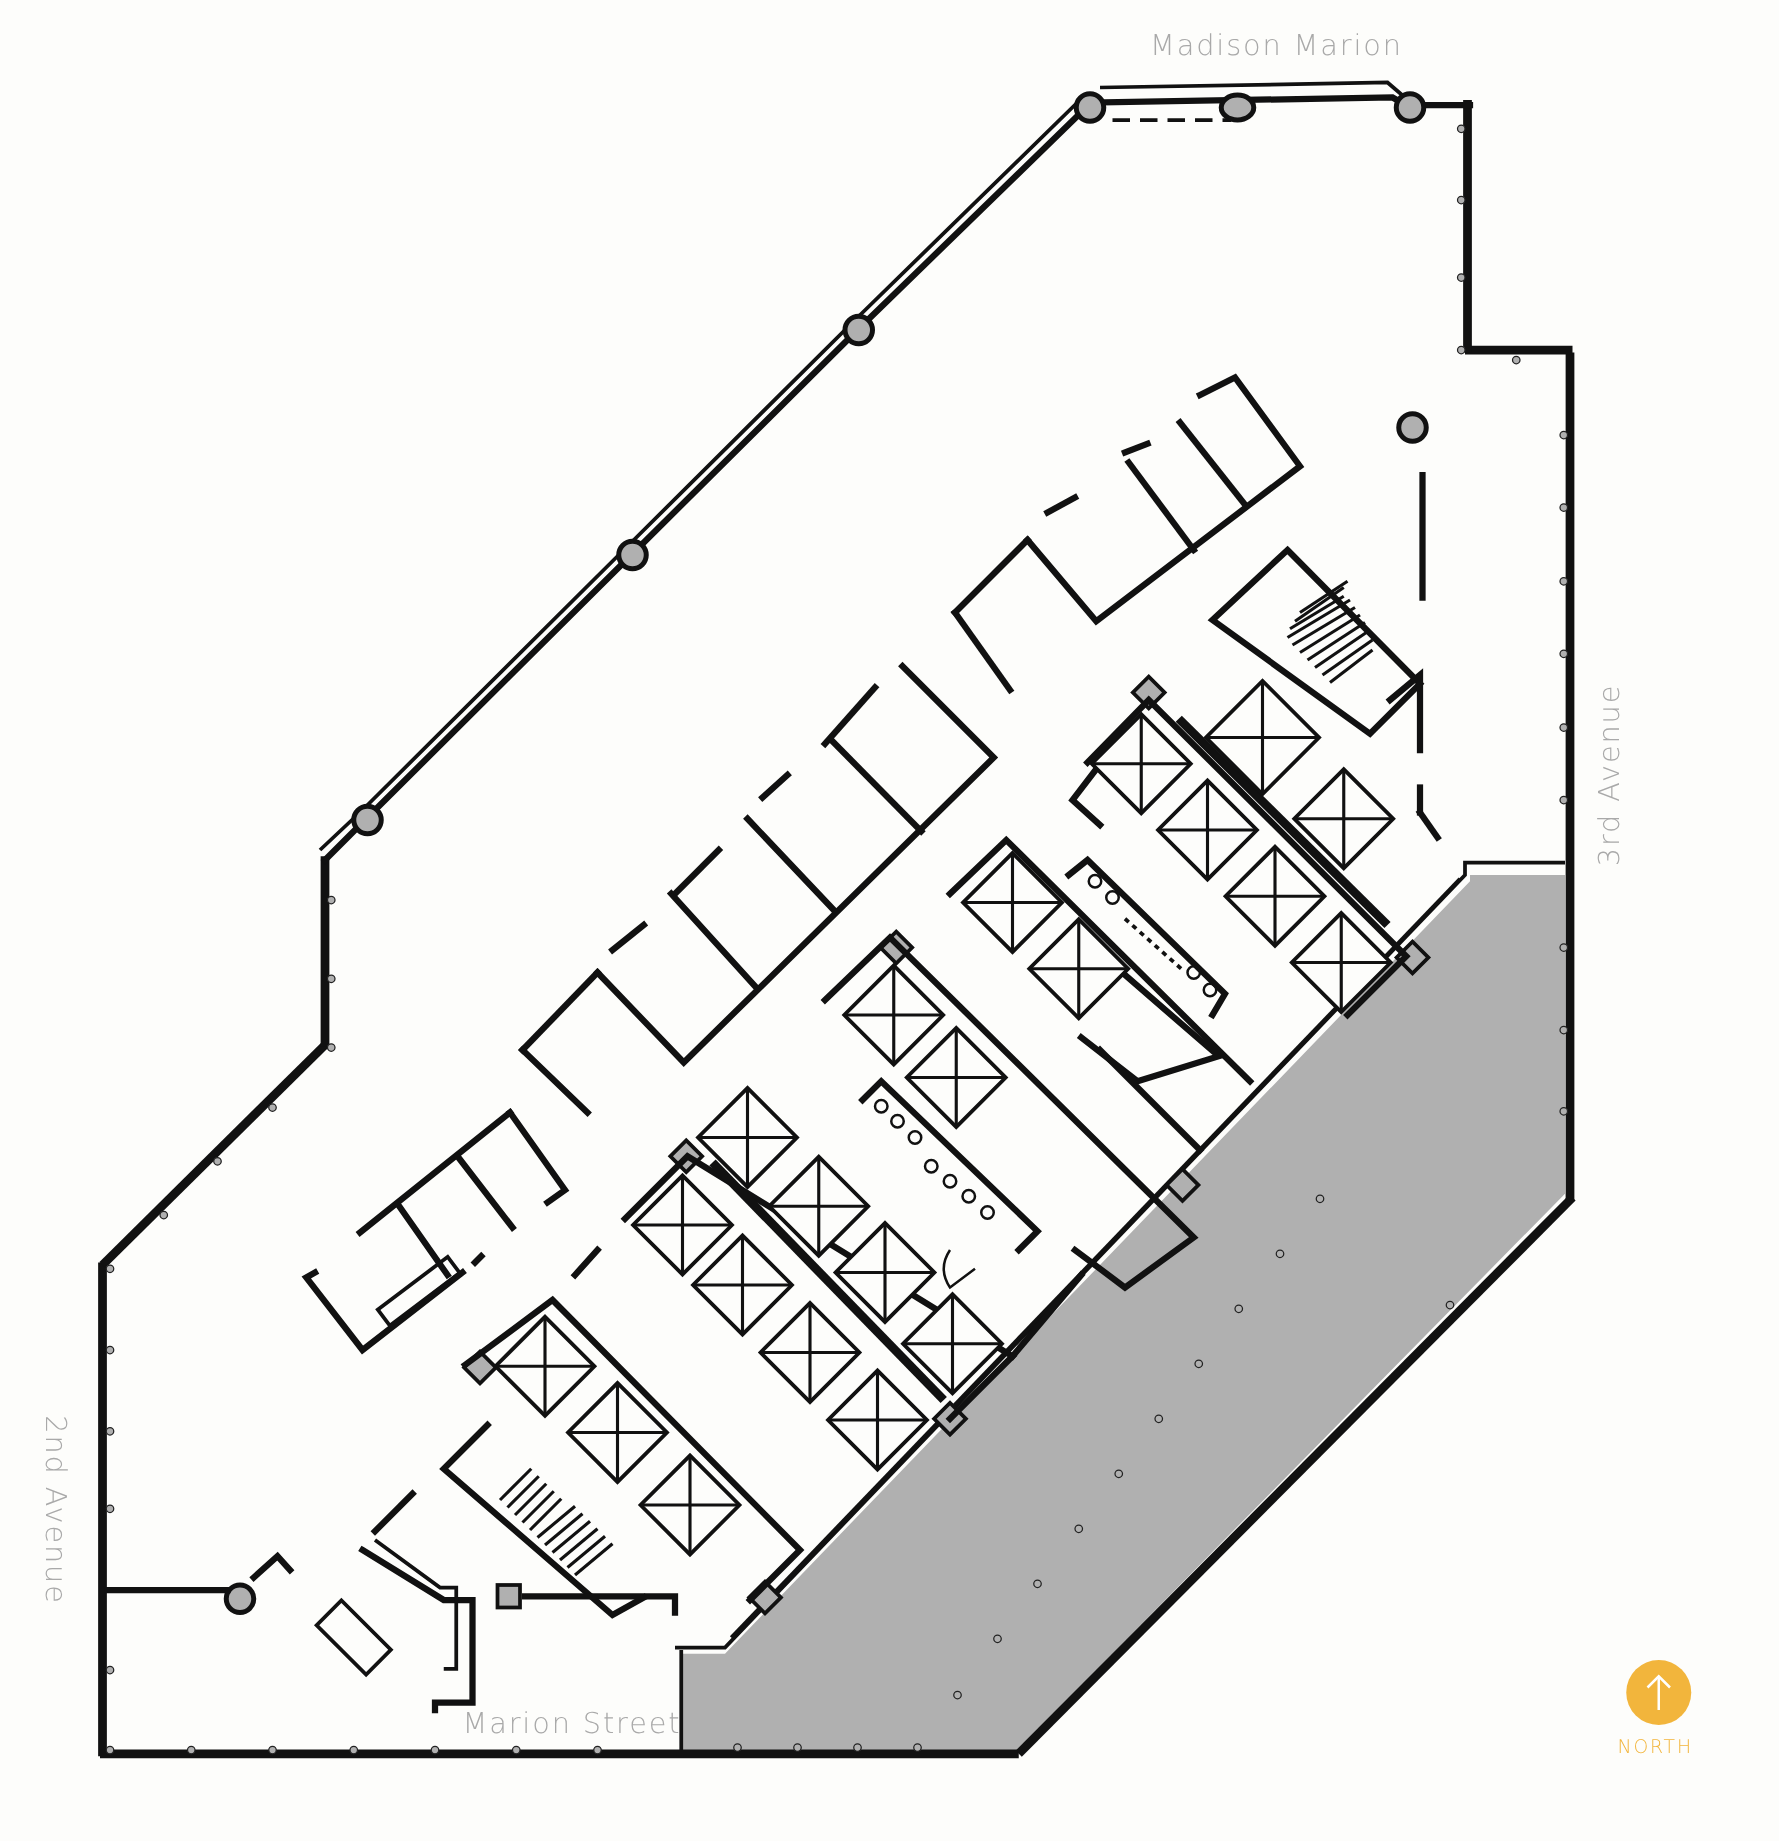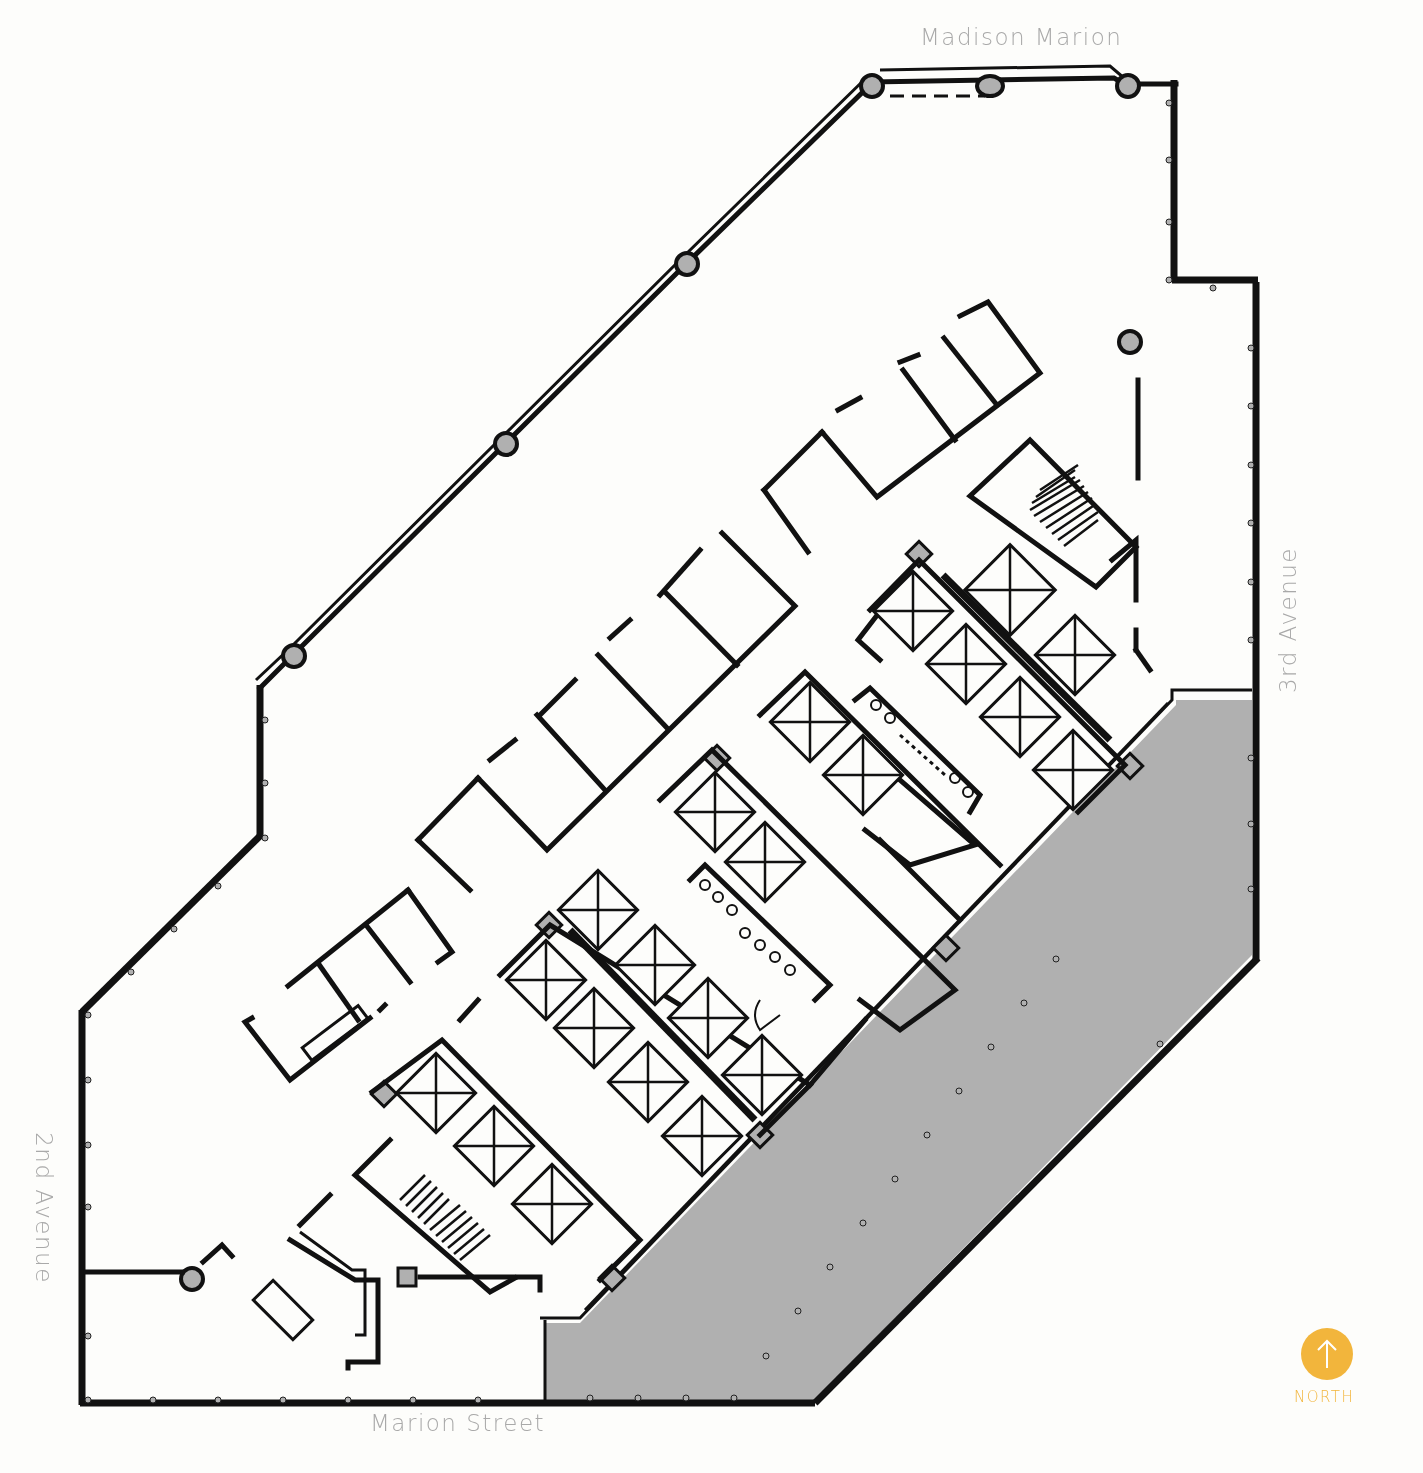--- a/index.html
+++ b/index.html
@@ -1,20 +1,20 @@
 <!DOCTYPE html>
 <html><head>
   <meta charset="utf-8">
   <style>
     html, body { margin: 0; padding: 0; background: #fdfdfb; }
     body { width: 1423px; height: 1473px; position: relative; overflow: hidden; font-family: "Liberation Sans", sans-serif; }
     #plan { position: absolute; left: 0; top: 0; width: 1423px; height: 1473px; }
     .street-label { position: absolute; color: #a9a9a9; font-family: "DejaVu Sans", sans-serif; font-weight: 200; font-size: 23px; letter-spacing: 1.5px; white-space: nowrap; }
     #label-madison { left: 920px; top: 24px; }
-    #label-marion { left: 370px; top: 1366px; margin-top: 44px; }
+    #label-marion { left: 370px; top: 1366px; }
     #label-2nd { left: 44px; top: 1208px; transform-origin: center center; transform: translate(-50%, -50%) rotate(90deg); }
     #label-3rd { left: 1288px; top: 620px; transform-origin: center center; transform: translate(-50%, -50%) rotate(-90deg); }
     .north { position: absolute; left: 1294px; top: 1328px; width: 66px; text-align: left; }
     .north-circle { width: 52px; height: 52px; border-radius: 50%; background: #f2b53c; margin: 0 auto; position: relative; }
     .north-circle svg { position: absolute; left: 0; top: 0; }
     .north-text { color: #f2b53c; font-family: "DejaVu Sans", sans-serif; font-size: 15px; letter-spacing: 1.5px; margin-top: 8px; font-weight: 300; }
     .wall { stroke: #111; stroke-width: 5; fill: none; stroke-linecap: square; stroke-linejoin: miter; }
     .wall-thick { stroke: #111; stroke-width: 7; fill: none; }
     .wall-thin { stroke: #111; stroke-width: 3; fill: none; }
     .glass { stroke: #111; stroke-width: 3; fill: none; }

